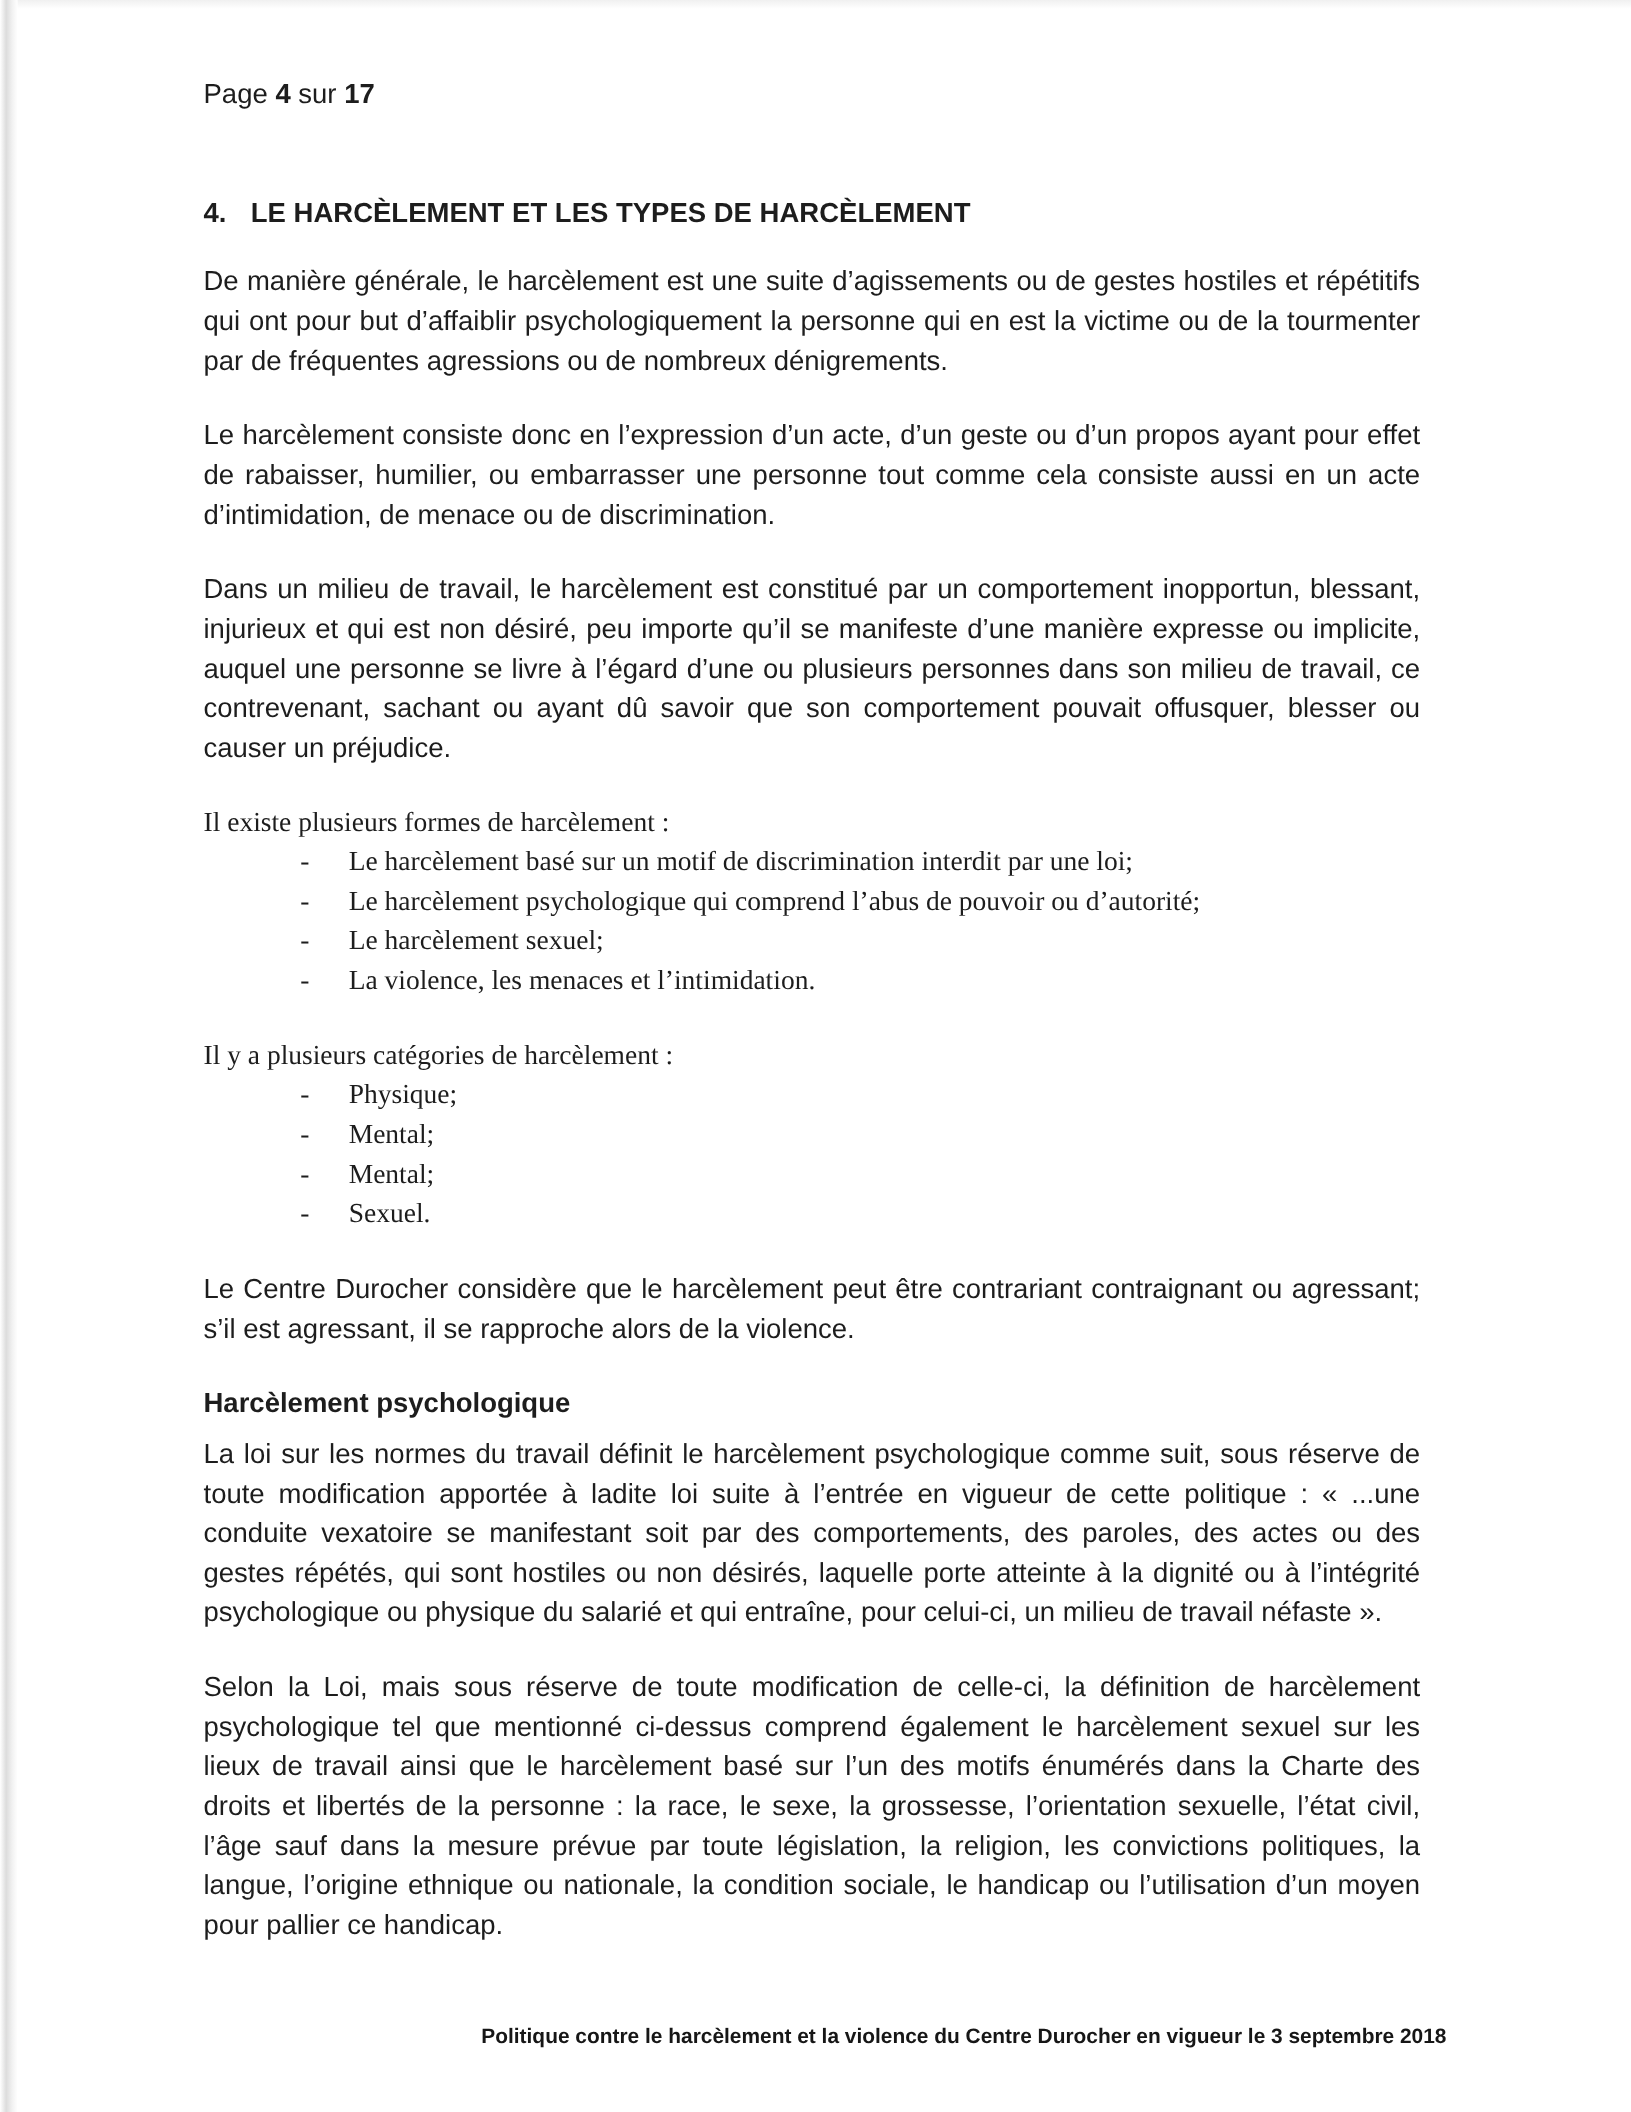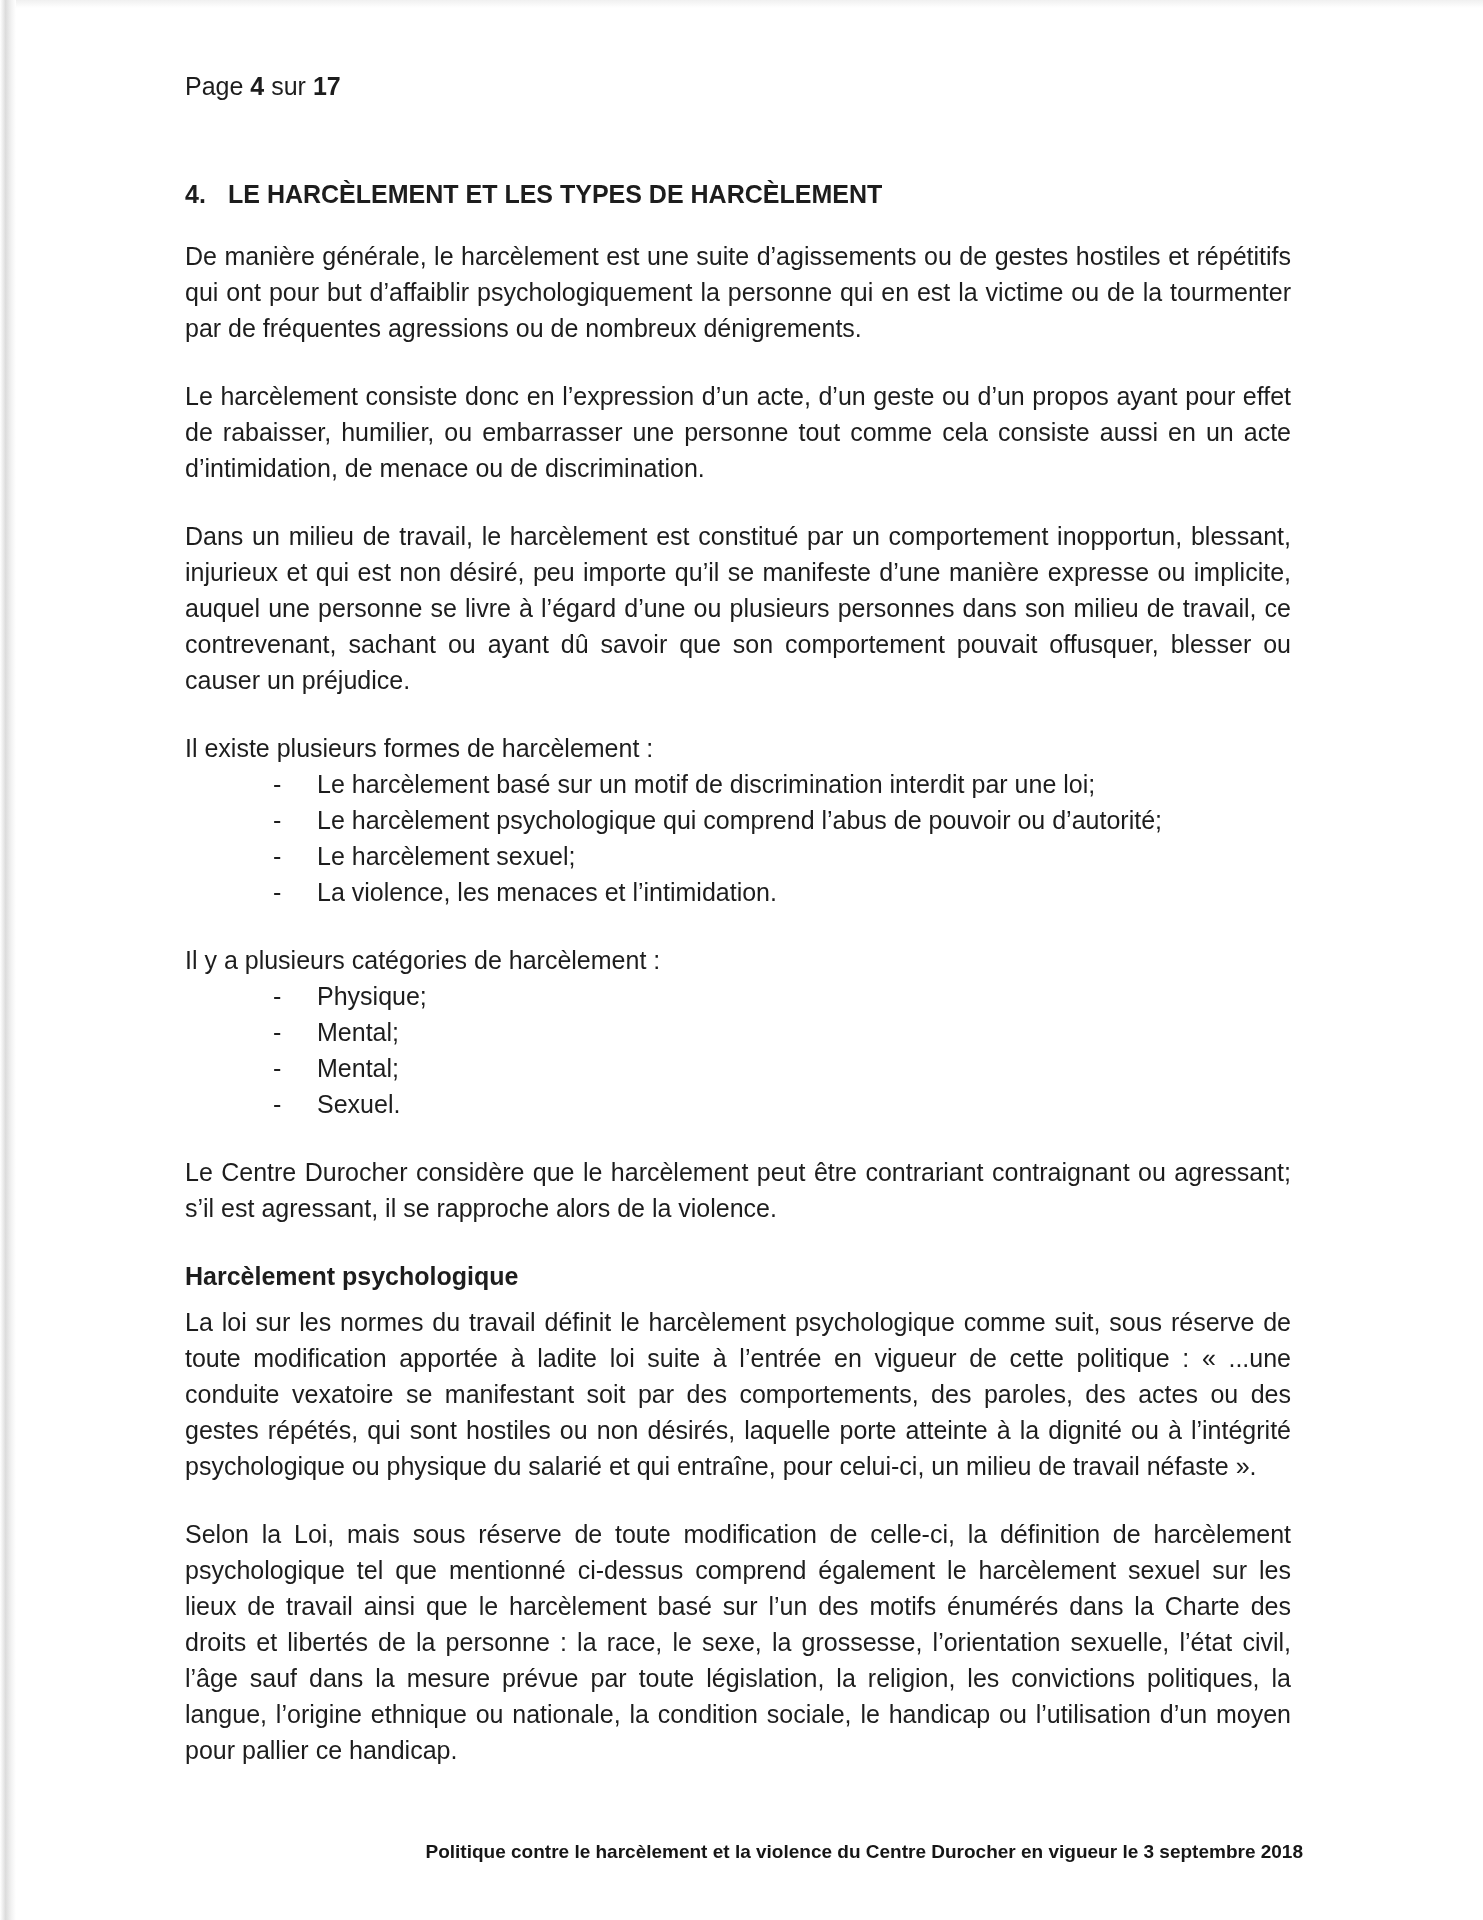--- a/index.html
+++ b/index.html
@@ -49,39 +49,40 @@
   }
   .section-heading .num {
     flex: 0 0 43px;
   }
   .para {
     margin: 0 12px 32px 0;
     text-align: justify;
   }
   .list-block {
     margin-bottom: 32px;
+    font-family: Liberation Serif, serif;
   }
   .list-intro {
     margin-bottom: 0;
   }
   .list-item {
     display: flex;
     padding-left: 88px;
   }
   .list-item .dash {
     flex: 0 0 44px;
   }
   .sub-heading {
     font-weight: bold;
     margin-bottom: 10px;
   }
   .doc-footer {
     position: absolute;
     top: 1840px;
-    right: 180px;
+    right: 168px;
     font-weight: bold;
     font-size: 19px;
     line-height: 24px;
     color: #161616;
     white-space: nowrap;
   }
 </style>
 </head>
 <body>
 

